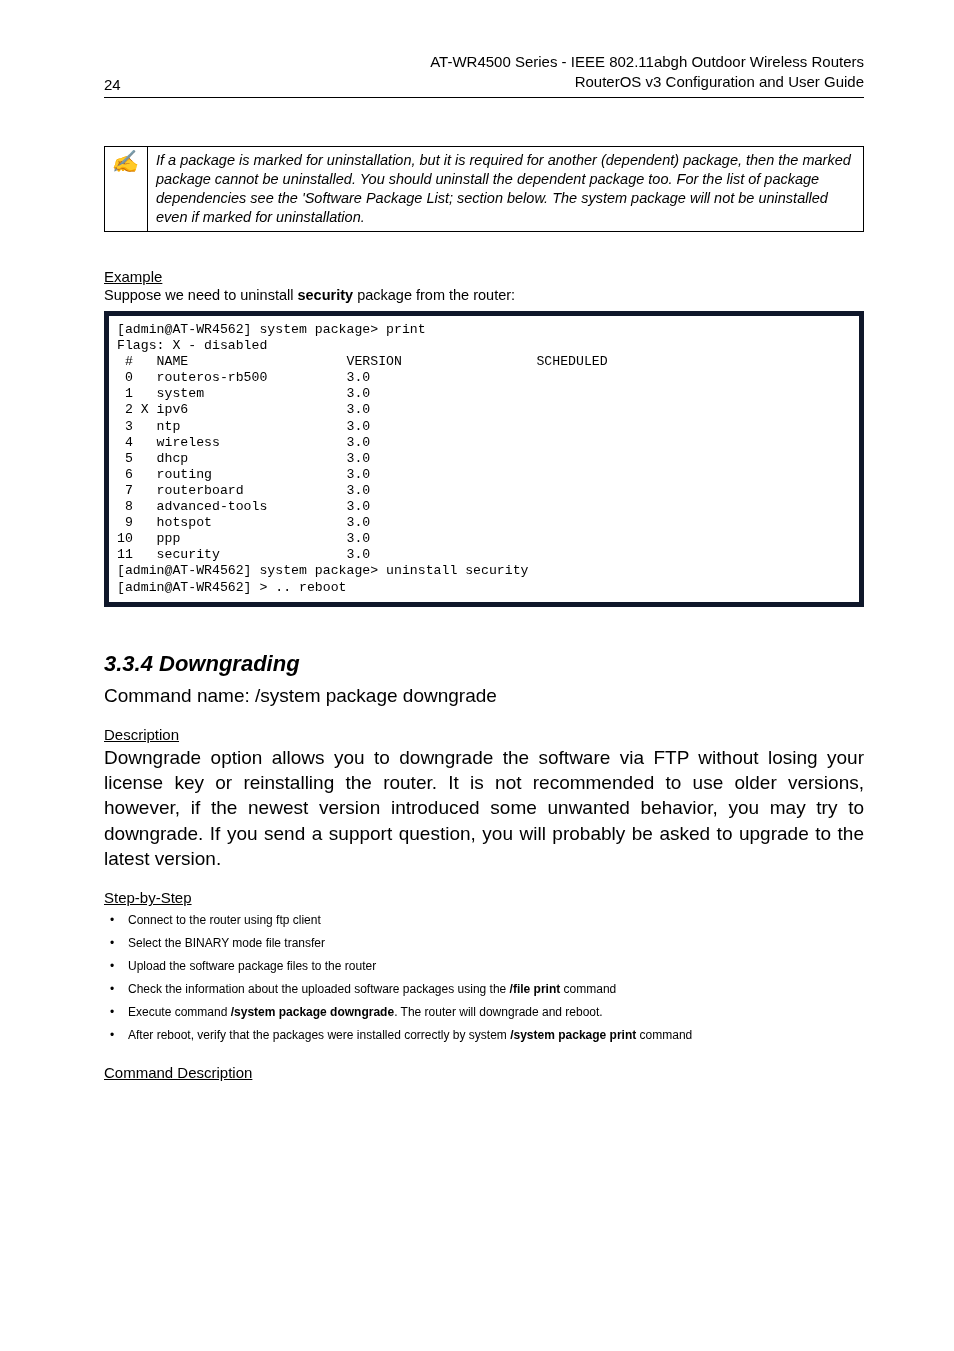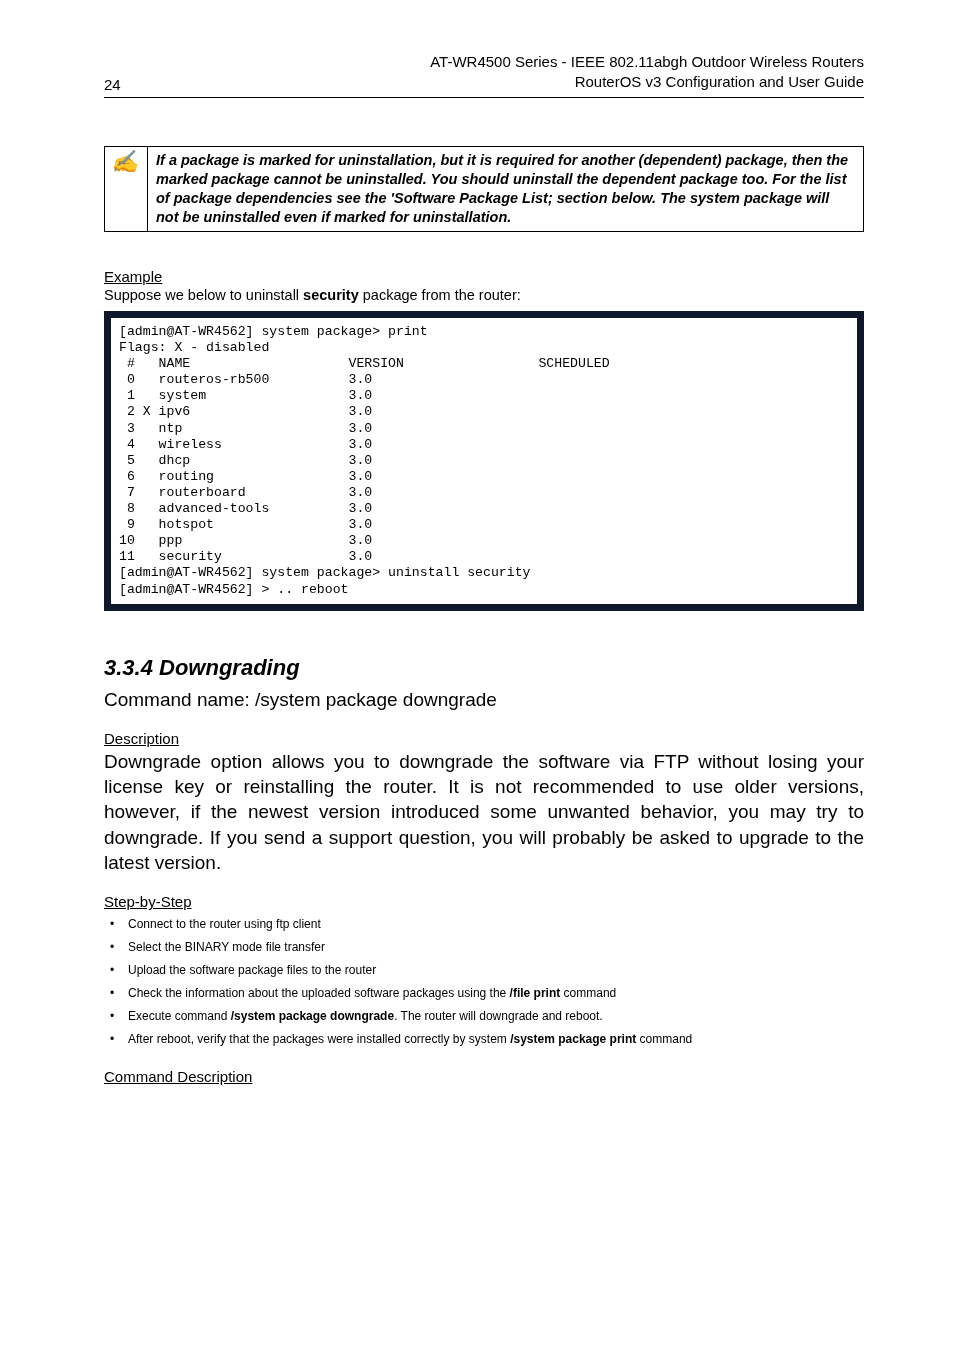--- a/index.html
+++ b/index.html
@@ -51,36 +51,35 @@
     line-height: 1;
   }
   .note-text-cell {
     border: 1px solid #000;
     border-left: none;
     flex: 1;
     padding: 4px 8px 4px 8px;
     font-style: italic;
     font-size: 14.5px;
     line-height: 1.32;
-    font-weight: bold;
   }
 
   h3.section-head {
     font-size: 15px;
     font-weight: normal;
     text-decoration: underline;
     margin: 36px 0 2px 0;
   }
   .sub-caption {
     font-size: 14.5px;
     margin: 2px 0 8px 0;
   }
 
   .code-box {
-    border: 7px solid #0f172a;
+    border: 5px solid #0f172a;
     padding: 6px 8px 6px 8px;
     font-family: "Courier New", monospace;
     font-size: 13.2px;
     line-height: 1.22;
     white-space: pre;
     color: #000;
   }
 
   h2.downgrade {
     font-family: Arial, sans-serif;
@@ -132,21 +131,21 @@
     </div>
   </div>
 
   <div class="note-row">
     <div class="note-icon-cell">✍</div>
     <div class="note-text-cell">If a package is marked for uninstallation, but it is required for another (dependent) package, then the marked package cannot be uninstalled. You should uninstall the dependent package too. For the list of package dependencies see the 'Software Package List; section below. The system package will not be uninstalled even if marked for uninstallation.</div>
   </div>
 
   <h3 class="section-head">Example</h3>
   <p class="sub-caption">
-    <span>Suppose we below to uninstall </span><span class="bold">security</span><span> package from the router:</span>
+    <span>Suppose we need to uninstall </span><span class="bold">security</span><span> package from the router:</span>
   </p>
 
   <div class="code-box">[admin@AT-WR4562] system package&gt; print
 Flags: X - disabled
  #   NAME                    VERSION                 SCHEDULED
  0   routeros-rb500          3.0
  1   system                  3.0
  2 X ipv6                    3.0
  3   ntp                     3.0
  4   wireless                3.0

